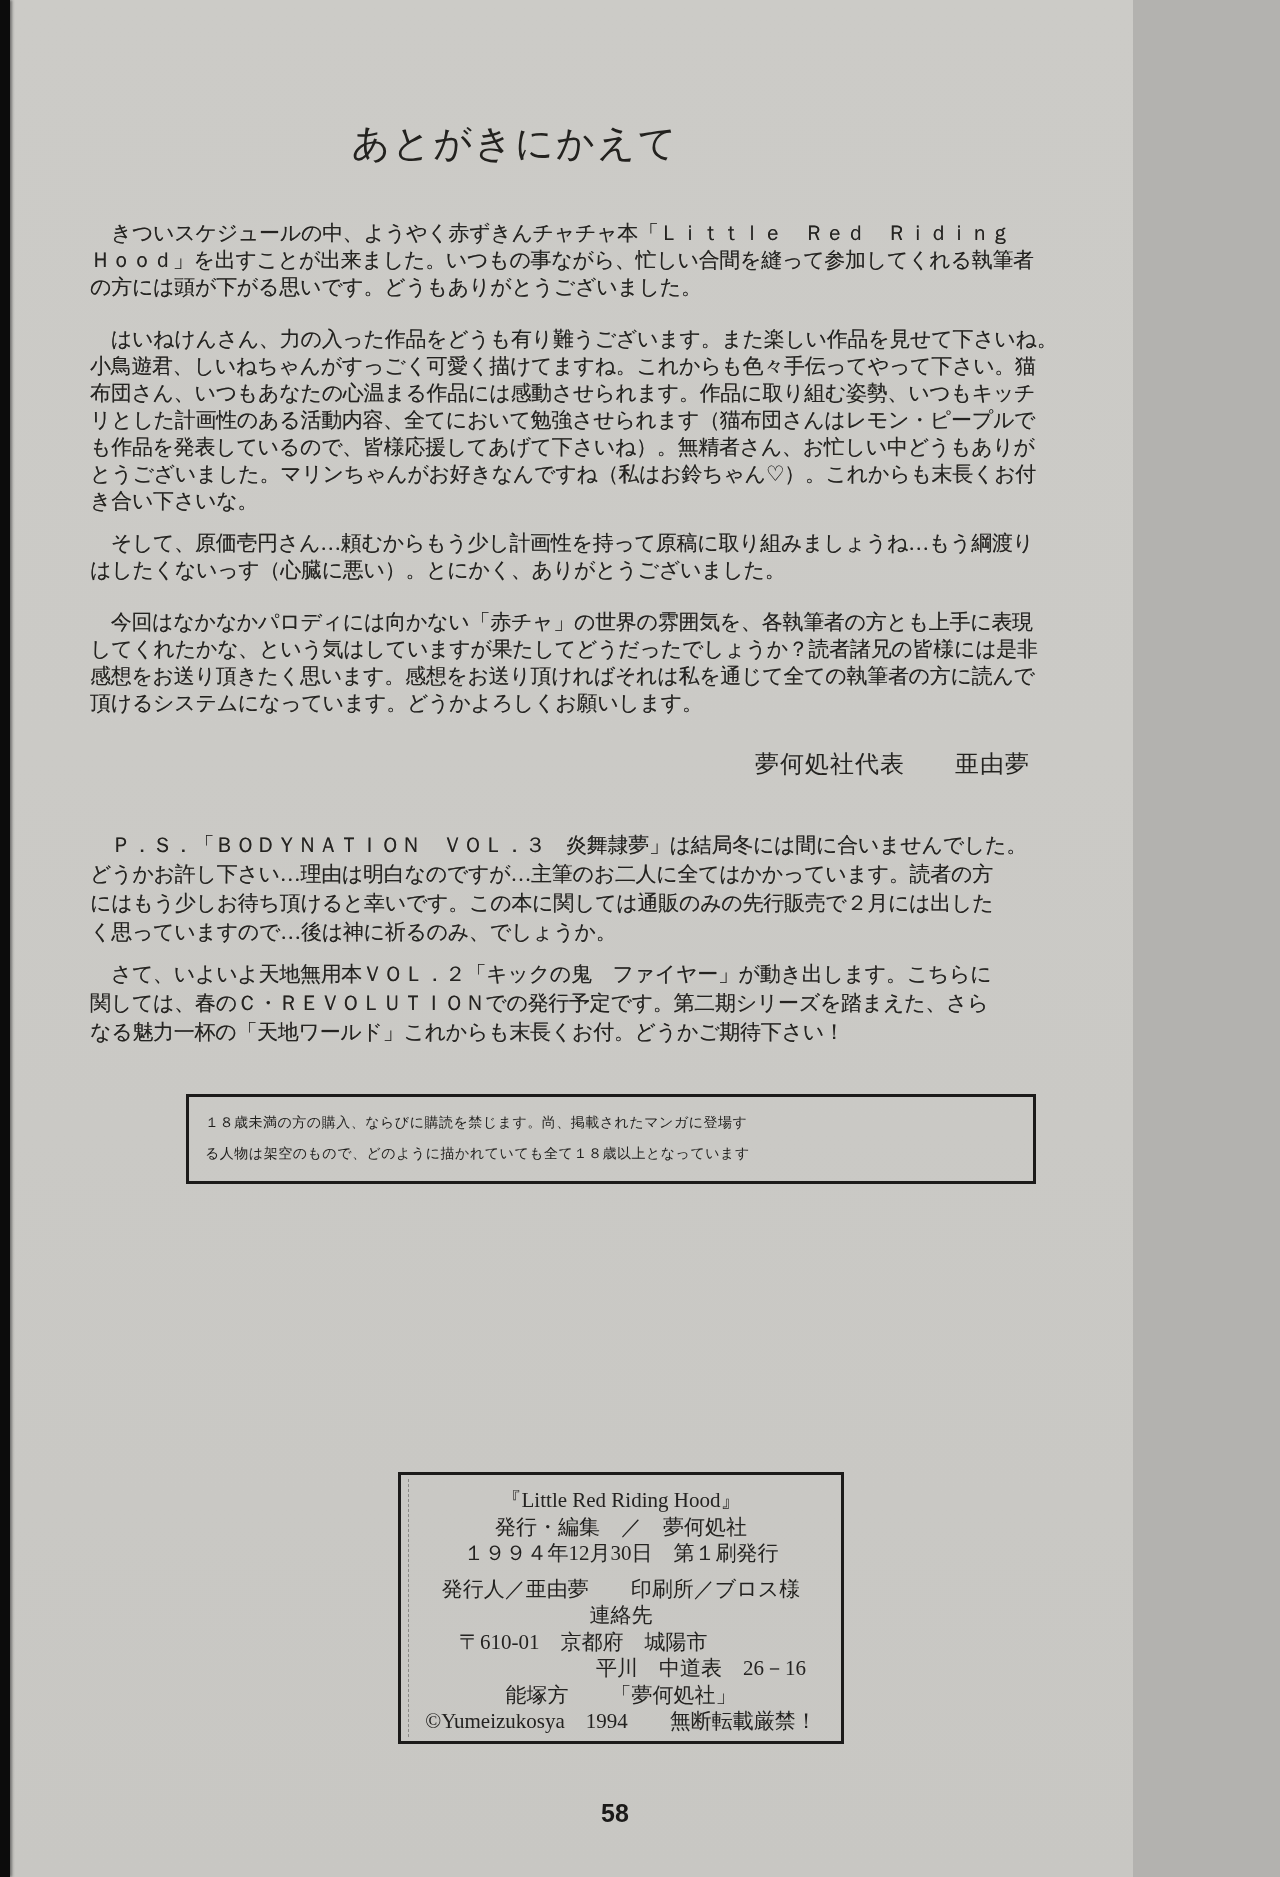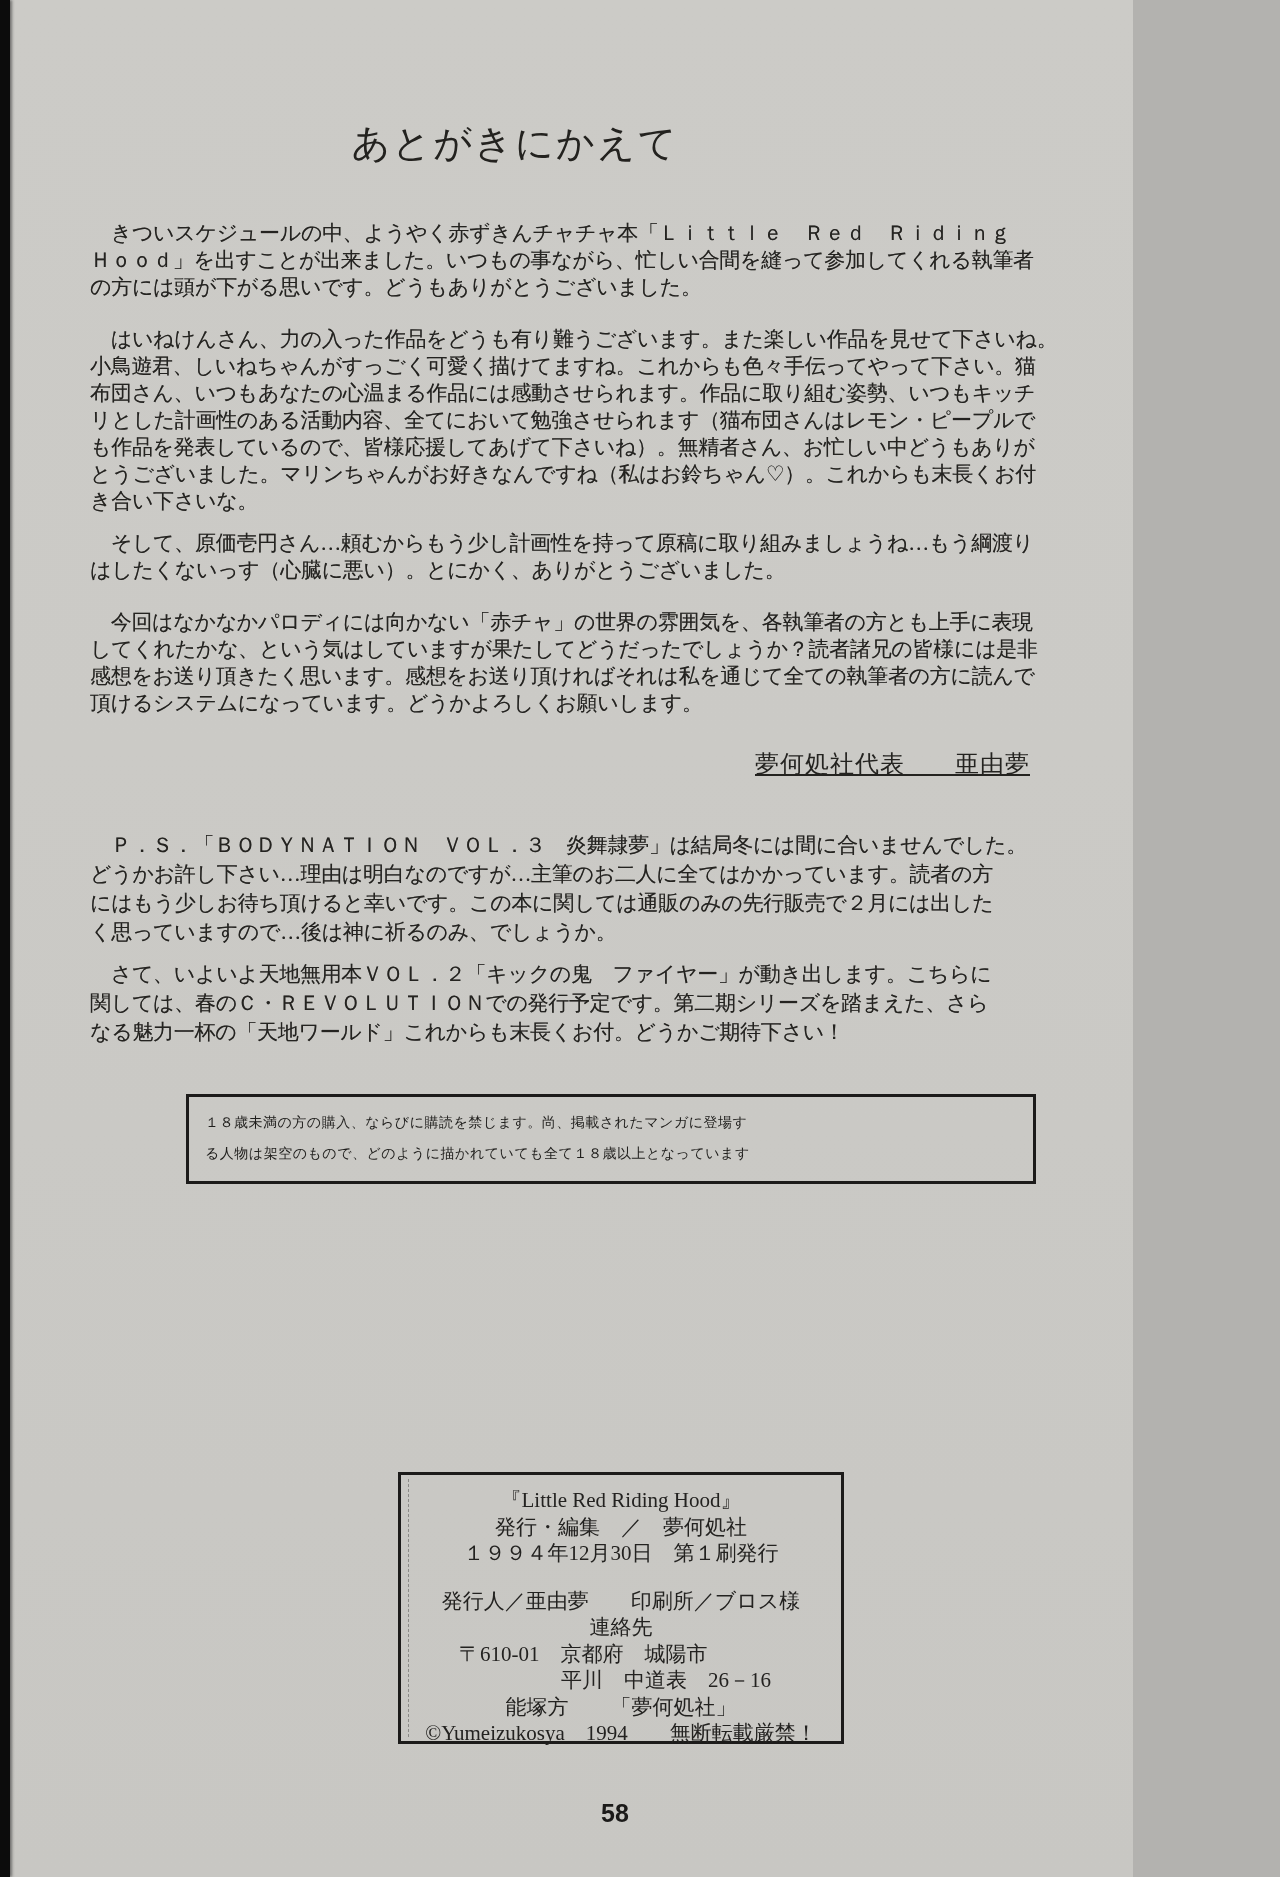--- a/index.html
+++ b/index.html
@@ -38,21 +38,20 @@
     text-shadow: 0 0 0.4px rgba(30,30,30,.45);
   }
   .para .line { white-space: pre; }
   .para-wide { line-height: 29px; }
   .signature {
     position: absolute; top: 748px; left: 90px;
     width: 940px;
     text-align: right; padding-right: 12px;
     font-size: 24px; letter-spacing: 1px;
     color: #242320;
-    text-decoration: underline;
   }
   .notice-box {
     position: absolute; left: 186px; top: 1094px;
     width: 812px;
     border: 3px solid #1c1b1a;
     padding: 10px 16px 12px;
     font-size: 14px; line-height: 31px;
     letter-spacing: 0.5px;
     color: #1f1e1c;
   }
@@ -65,22 +64,22 @@
     font-size: 21px; line-height: 26.5px;
     color: #232220;
   }
   .colophon-box::before {
     content: "";
     position: absolute; left: 7px; top: 4px; bottom: 4px;
     border-left: 1px dashed #8a8986;
   }
   .c-line { text-align: center; white-space: pre; }
   .c-left-a { text-align: left; padding-left: 58px; }
-  .c-left-b { text-align: left; padding-left: 160px; }
-  .c-gap { margin-top: 21px; }
+  .c-left-b { text-align: center; padding-left: 160px; }
+  .c-gap { margin-top: 9px; }
   .page-number {
     position: absolute; left: 601px; top: 1752px;
     font-family: "Liberation Sans", "DejaVu Sans", sans-serif;
     font-weight: bold; font-size: 25px;
     color: #1b1a19;
     margin-top: 47px;
   }
 </style>
 </head>
 <body>

